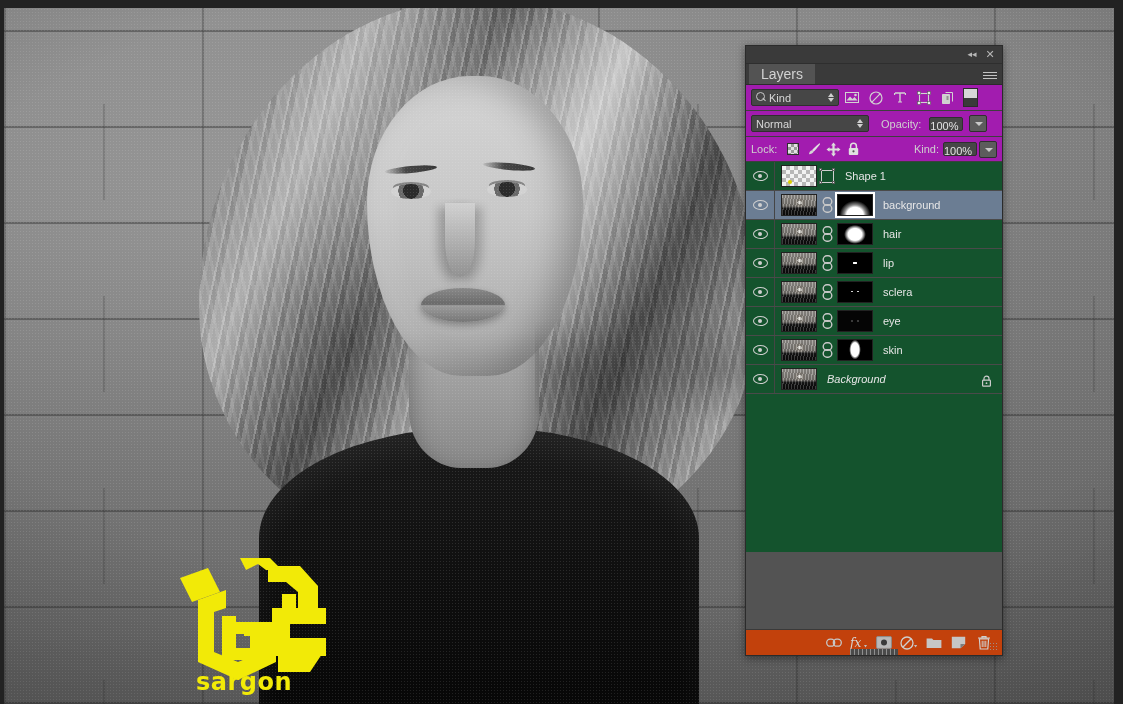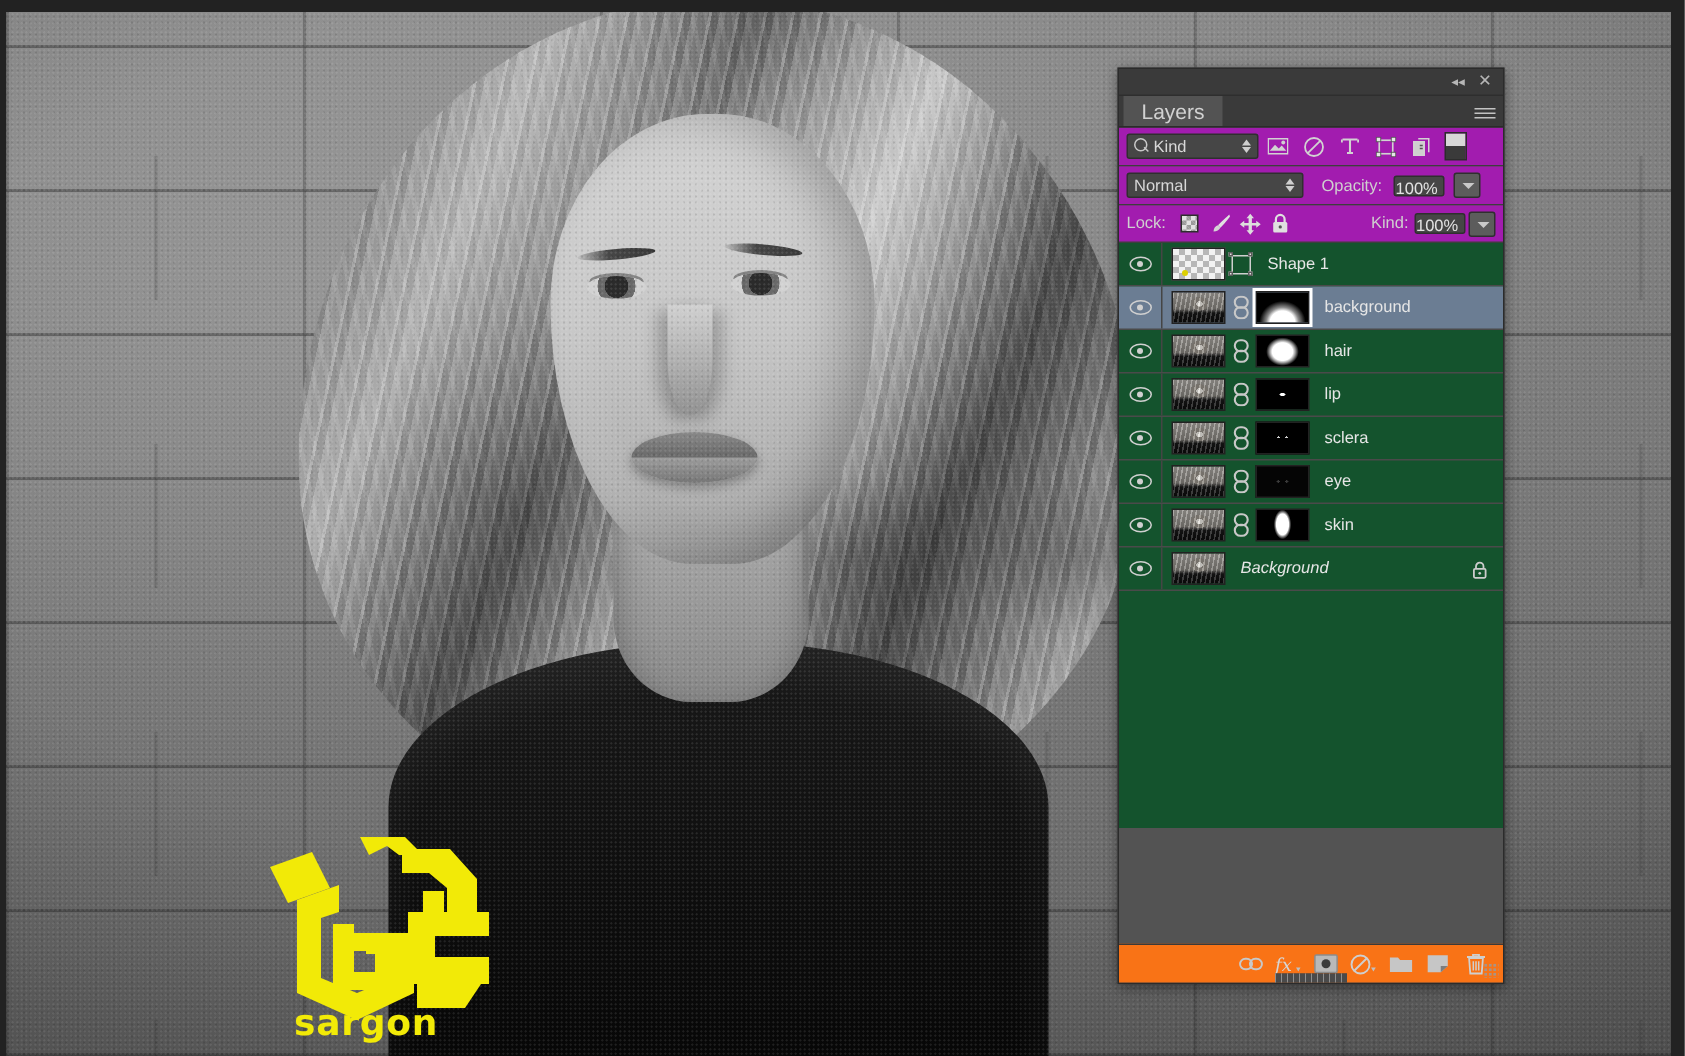--- a/index.html
+++ b/index.html
@@ -203,21 +203,21 @@
   .m-lip{background:radial-gradient(9% 7% at 50% 50%, #fff 0 60%, #000 70%);}
   .m-sclera{background:
      radial-gradient(5% 5% at 42% 48%, #cfcfcf 0 60%, rgba(0,0,0,0) 65%),
      radial-gradient(5% 5% at 58% 48%, #cfcfcf 0 60%, rgba(0,0,0,0) 65%), #000;}
   .m-eye{background:
      radial-gradient(6% 6% at 42% 50%, #3a3a3a 0 60%, rgba(0,0,0,0) 65%),
      radial-gradient(6% 6% at 58% 50%, #3a3a3a 0 60%, rgba(0,0,0,0) 65%), #050505;}
   .m-skin{background:radial-gradient(20% 58% at 50% 48%, #ffffff 0 60%, #777 72%, #000 85%);}
 
   
-  .panel-footer{position:absolute;left:0;bottom:0;width:100%;height:26px;background:#f97316;
+  .panel-footer{position:absolute;left:0;bottom:0;width:100%;height:26px;background:#c2410c;
     border-top:1px solid #3a3a3a;display:flex;align-items:center;justify-content:flex-end;padding-right:6px;box-sizing:border-box;}
   .fbtn{width:25px;height:24px;display:flex;align-items:center;justify-content:center;cursor:pointer;}
   .hgrip{position:absolute;left:0;bottom:-1px;width:100%;height:8px;}
   .grip-knob{position:absolute;left:50%;transform:translateX(-50%);bottom:1px;width:48px;height:6px;
     background-image:repeating-linear-gradient(90deg,#8f8f8f 0 1px, #4a4a4a 1px 4px);
     background-color:#3c3c3c;}
   .resize-grip{position:absolute;right:3px;bottom:3px;width:10px;height:10px;
     background-image:radial-gradient(#9a9a9a 45%, rgba(0,0,0,0) 46%);
     background-size:3px 3px;opacity:.85;}
 </style>

